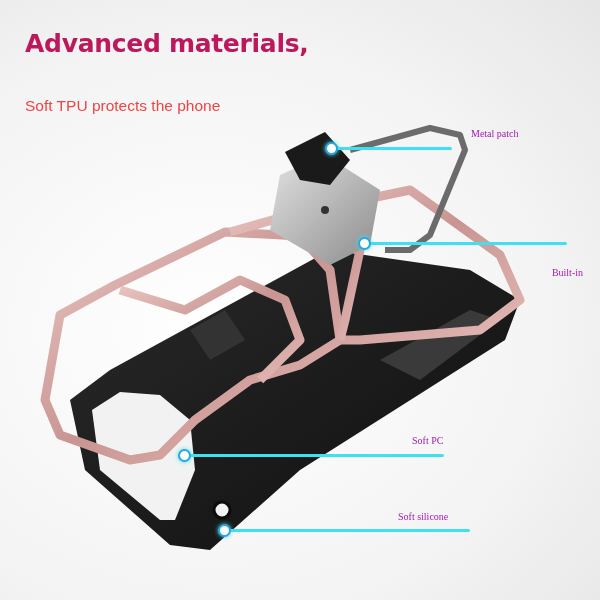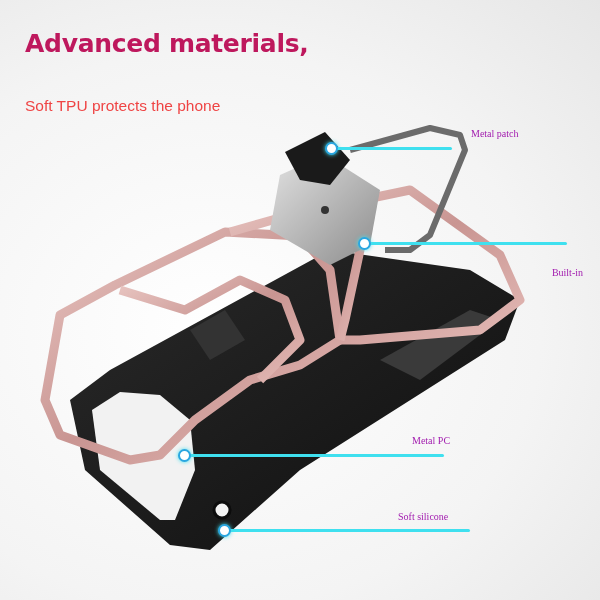--- a/index.html
+++ b/index.html
@@ -74,17 +74,17 @@
 <div class="label" style="left:471px; top:128px;">Metal patch</div>
 
 <div class="line" style="left:362px; top:242px; width:205px;"></div>
 <div class="dot" style="left:358px; top:237px;"></div>
 <div class="label r" style="left:505px; top:215px; width:78px;margin-top:48px;">
   <span style="display:block">Built-in</span>
 </div>
 
 <div class="line" style="left:184px; top:454px; width:260px;"></div>
 <div class="dot" style="left:178px; top:449px;"></div>
-<div class="label" style="left:412px; top:435px;">Metal PC</div>
+<div class="label" style="left:412px; top:435px;">Soft PC</div>
 
 <div class="line" style="left:224px; top:529px; width:246px;"></div>
 <div class="dot" style="left:218px; top:524px;"></div>
 <div class="label" style="left:398px; top:511px;">Soft silicone</div>
 
 </body></html>

